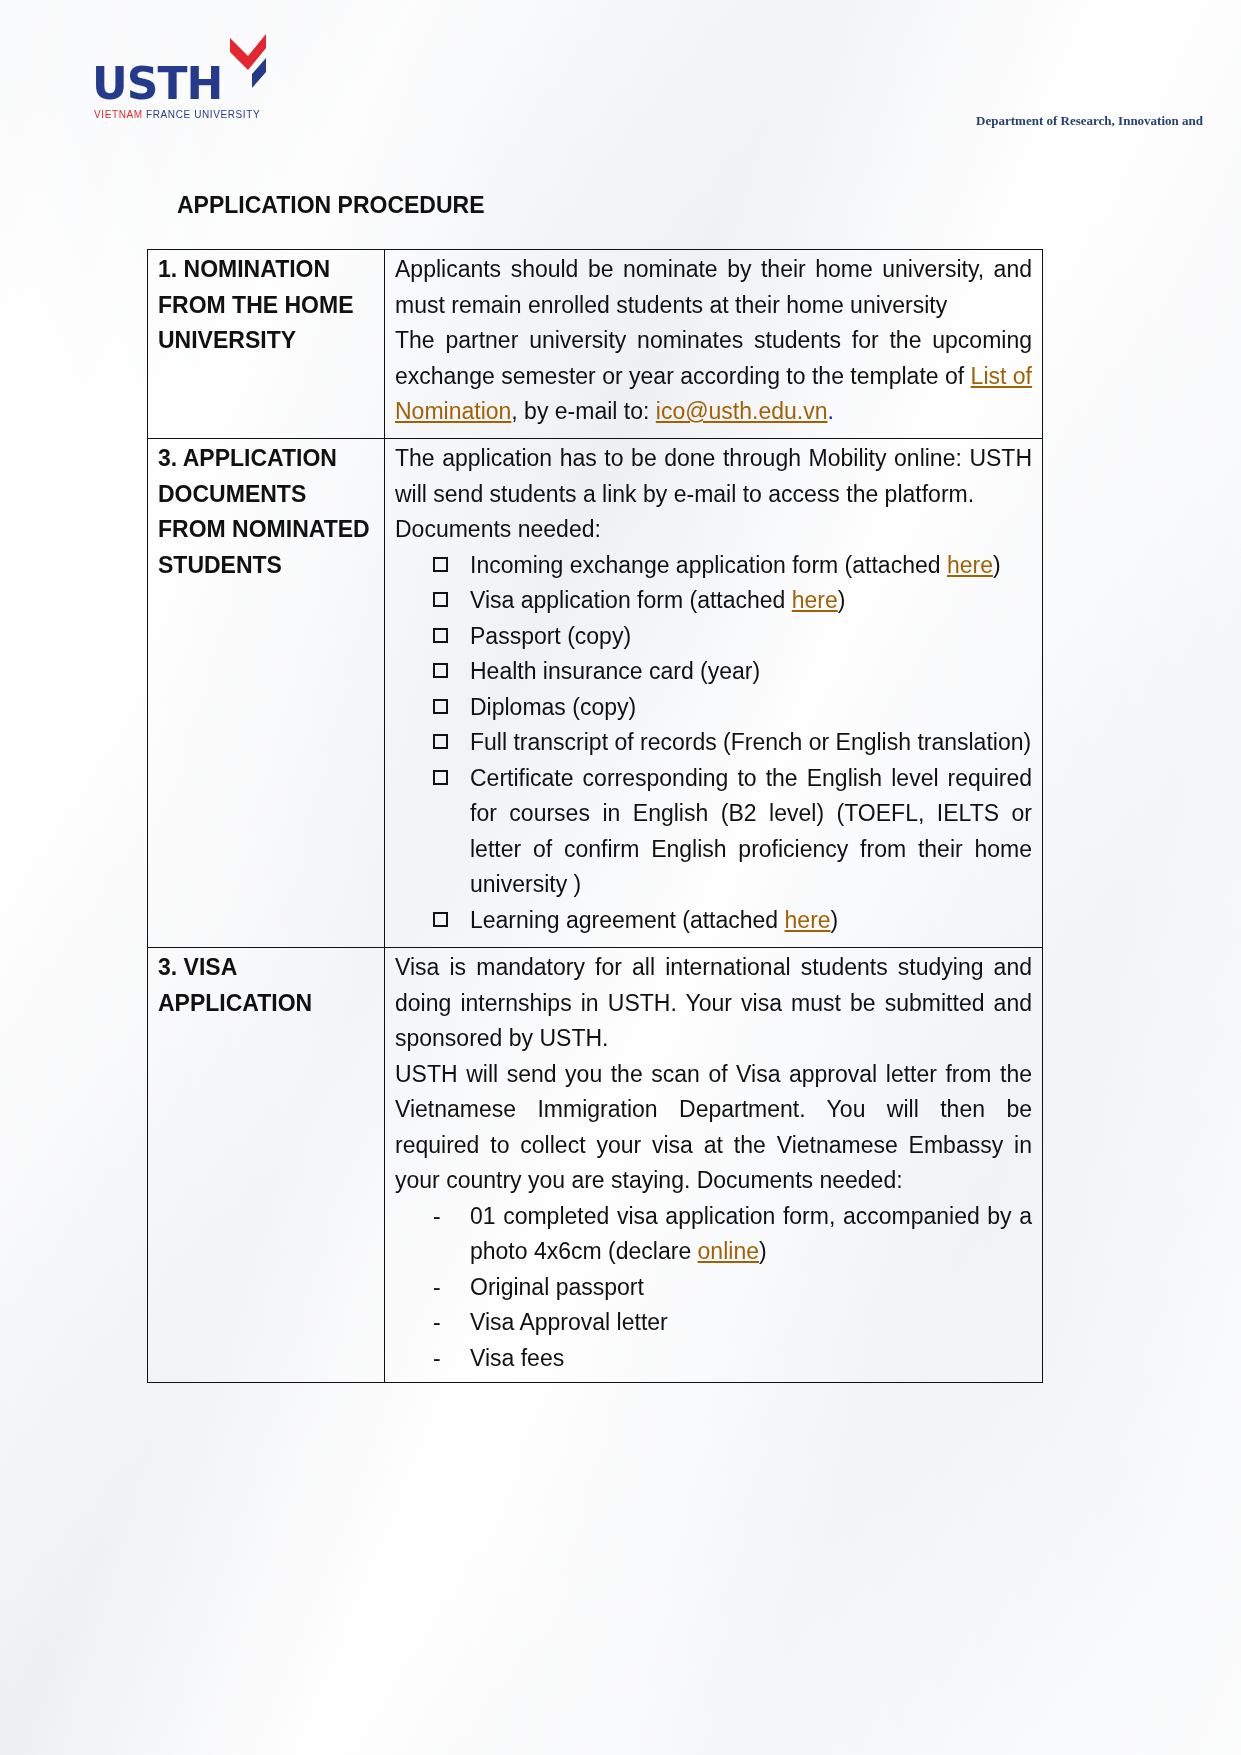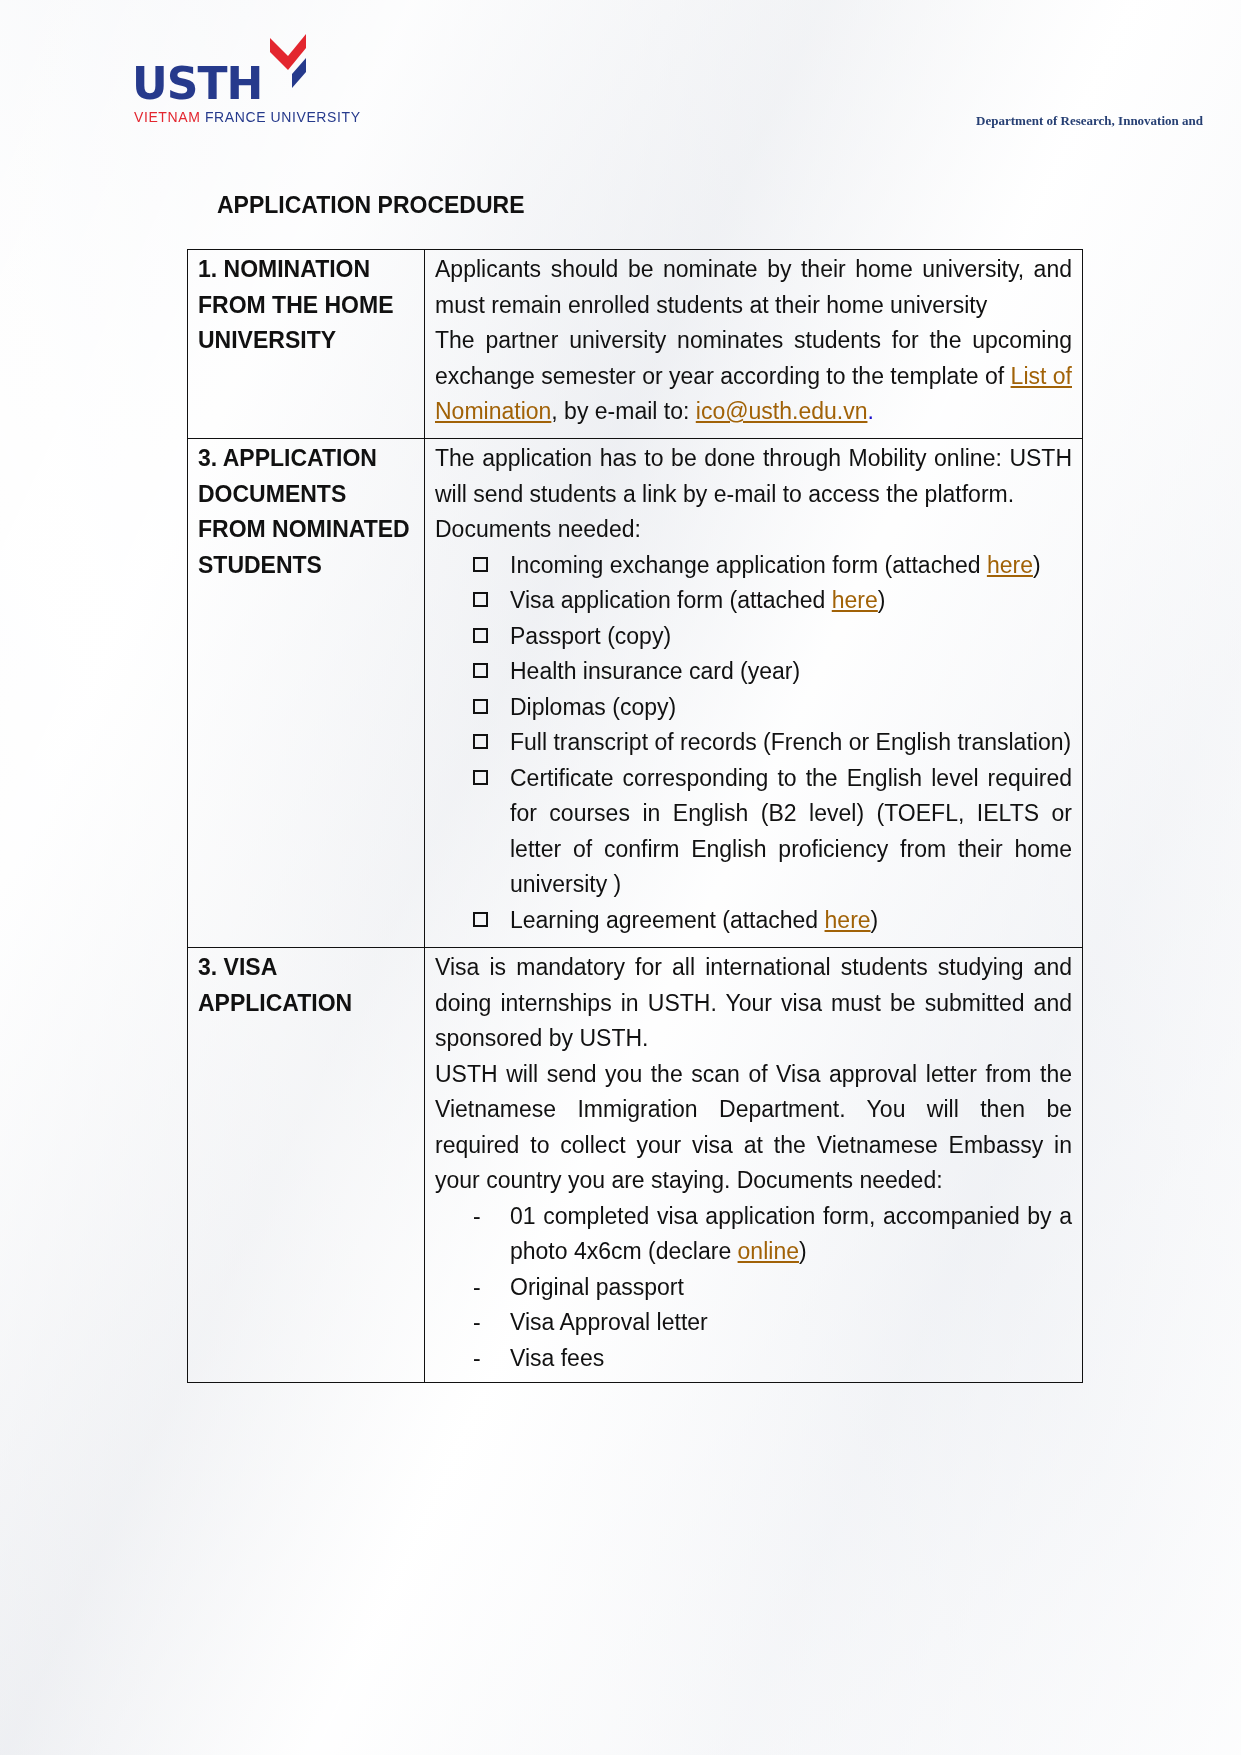--- a/index.html
+++ b/index.html
@@ -8,30 +8,30 @@
     background: #f7f8fa;
     font-family: "Liberation Sans", "DejaVu Sans", sans-serif;
     color: #111;
   }
   .bg {
     position: absolute; inset: 0; z-index: 0;
     background:
       linear-gradient(115deg, rgba(255,255,255,0.0) 0%, rgba(255,255,255,0.8) 20%, rgba(230,232,236,0.4) 40%, rgba(255,255,255,0.9) 55%, rgba(236,238,242,0.4) 75%, rgba(255,255,255,0.8) 100%),
       linear-gradient(65deg, rgba(240,241,244,0.6) 0%, rgba(255,255,255,0.9) 30%, rgba(238,240,244,0.5) 60%, rgba(255,255,255,0.9) 90%);
   }
-  .page { position: absolute; inset: 0; z-index: 1; margin-left: 40px; }
+  .page { position: absolute; inset: 0; z-index: 1; }
 
   .logo { position: absolute; left: 92px; top: 30px; width: 180px; height: 90px; }
   .logo-text {
     position: absolute; left: 0; top: 32px;
     font-family: "DejaVu Sans", sans-serif; font-weight: 900; font-size: 44px;
     color: #263a8c; letter-spacing: -1px; line-height: 44px;
   }
   .logo-sub {
-    position: absolute; left: 2px; top: 79px; font-size: 14px; letter-spacing: 0.6px;
+    position: absolute; left: 2px; top: 79px; font-size: 10px; letter-spacing: 0.6px;
     font-family: "Liberation Sans", sans-serif; white-space: nowrap;
   }
   .logo-sub .red { color: #e3262f; }
   .logo-sub .blue { color: #263a8c; }
   .logo-mark { position: absolute; left: 130px; top: 0; width: 50px; height: 70px; }
 
   .dept {
     position: absolute; right: 38px; top: 108px; text-align: right;
     font-family: "Liberation Serif", serif; font-weight: bold; font-size: 13px;
     color: #263f73; line-height: 26px;

